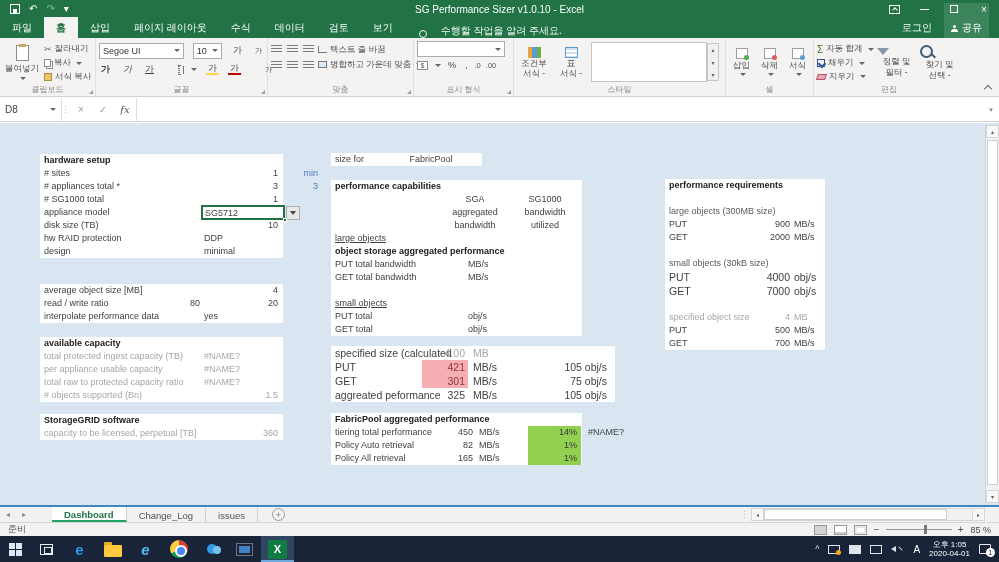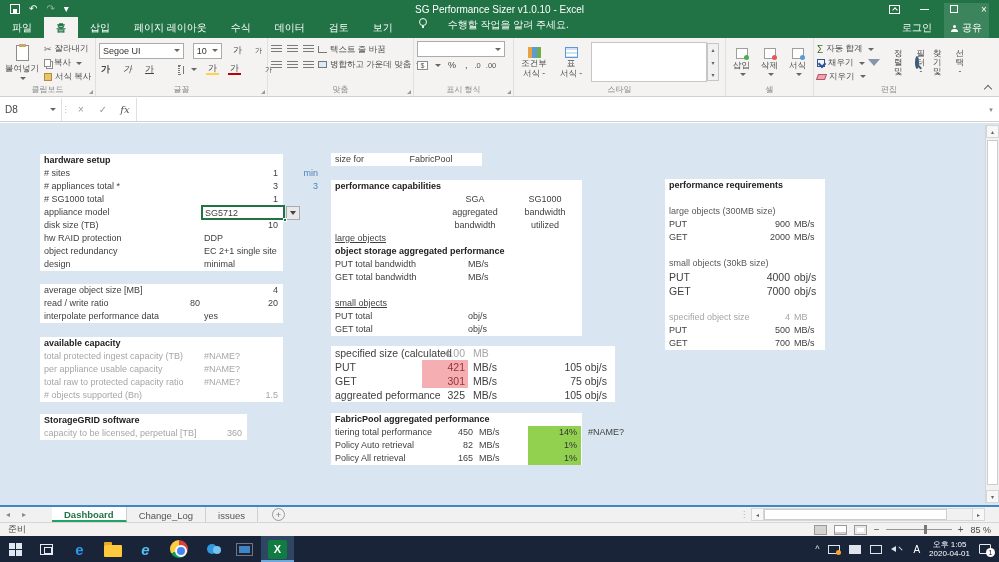--- a/index.html
+++ b/index.html
@@ -15,21 +15,21 @@
 .winbtns{margin-left:auto;display:flex;z-index:2}
 .winbtn{width:30px;height:18px;display:flex;align-items:center;justify-content:center;font-size:10px}
 .rdo-icn{width:11px;height:9px;border:1px solid #fff;display:inline-block;position:relative}
 .rdo-icn::after{content:"";position:absolute;left:3px;top:2px;width:3px;height:3px;border-left:1px solid #fff;border-top:1px solid #fff;transform:rotate(45deg)}
 .min-icn{width:9px;height:1px;background:#fff;display:inline-block}
 .res-icn{width:8px;height:8px;border:1px solid #fff;display:inline-block;position:relative}
 
 .tabrow{position:absolute;left:0;top:18px;right:0;height:20px;background:#217346;display:flex;align-items:stretch;color:#fff;font-size:10px}
 .rtab{padding:4px 12px 3px;cursor:default;align-self:flex-end}
 .rtab.active{background:#f4f3f2;color:#217346;font-weight:bold}
-.tellme{display:flex;align-items:flex-start;gap:21px;margin-left:14px;opacity:.95}
+.tellme{display:flex;align-items:flex-end;gap:14px;margin-left:14px;opacity:.95}
 .bulb-icn{width:8px;height:8px;border:1px solid #fff;border-radius:50%;position:relative}
 .bulb-icn::after{content:"";position:absolute;left:2px;top:7px;width:2px;height:2px;background:#fff}
 .account{margin-left:auto;display:flex;align-items:center;gap:12px;padding-right:10px}
 .share{display:flex;align-items:center;gap:4px;background:rgba(255,255,255,.12);padding:18px 7px}
 .person-icn{width:7px;height:7px;position:relative;display:inline-block}
 .person-icn::before{content:"";position:absolute;left:2px;top:0;width:3px;height:3px;border-radius:50%;background:#fff}
 .person-icn::after{content:"";position:absolute;left:0;bottom:0;width:7px;height:3px;border-radius:3px 3px 0 0;background:#fff}
 
 .ribbon{position:absolute;left:0;top:38px;right:0;height:59px;background:#f4f3f2;border-bottom:1px solid #d2d0ce;display:flex;font-size:8.5px;color:#4a4a4a}
 .group{position:relative;border-right:1px solid #e2e0de;padding:3px 3px 13px;flex:none}
@@ -73,21 +73,21 @@
 .cellbtn{width:26px;display:flex;flex-direction:column;align-items:center;justify-content:center;gap:1px}
 .mini{width:12px;height:11px;border:1px solid #9e9e9e;background:#fff;position:relative}
 .mini.ins::after,.mini.del::after,.mini.fmt::after{content:"";position:absolute;right:-2px;bottom:-2px;width:5px;height:5px;border-radius:50%}
 .mini.ins::after{background:#4caf50}.mini.del::after{background:#e05c5c}.mini.fmt::after{background:#5b9bd5}
 .ecol{display:flex;flex-direction:column;gap:1px;justify-content:flex-start;padding-top:2px}
 .erow{display:flex;align-items:center;gap:3px;height:13px;white-space:nowrap}
 .sigma{font-size:10px;color:#3b6e22}
 .fill-icn{width:8px;height:8px;display:inline-block;border:1px solid #2f5496;position:relative}
 .fill-icn::after{content:"";position:absolute;left:1px;top:1px;width:4px;height:4px;border-left:2px solid #2f5496;border-bottom:2px solid #2f5496;transform:rotate(-45deg)}
 .clear-icn{width:9px;height:6px;background:#e8a7b4;border:1px solid #b56;transform:skewX(-20deg);display:inline-block}
-.bigbtn2{width:40px;display:flex;align-items:center;justify-content:center;gap:14px;text-align:center;line-height:9px}
+.bigbtn2{width:40px;display:flex;flex-direction:column;justify-content:center;gap:2px;text-align:center;line-height:9px}
 .funnel-icn{width:0;height:0;border-left:6px solid transparent;border-right:6px solid transparent;border-top:7px solid #8496a9;position:relative}
 .mag{width:9px;height:9px;border:2px solid #3e5b77;border-radius:50%;position:relative;display:inline-block}
 .mag::after{content:"";position:absolute;width:5px;height:2px;background:#3e5b77;right:-5px;bottom:-1px;transform:rotate(45deg)}
 .mag.big{width:13px;height:13px}
 .chev{position:absolute;right:8px;bottom:4px;width:6px;height:6px;border-left:1px solid #666;border-top:1px solid #666;transform:rotate(45deg)}
 
 .fbar{position:absolute;left:0;top:98px;right:0;height:24px;background:#fff;border-bottom:1px solid #d2d0ce;display:flex;align-items:stretch;font-size:10px;color:#444}
 .namebox{width:62px;border-right:1px solid #e0e0e0;display:flex;align-items:center;justify-content:space-between;padding:0 5px}
 .fdots{width:8px;display:flex;align-items:center;justify-content:center;color:#b5b5b5;font-size:8px;letter-spacing:1px}
 .fbtn{width:22px;display:flex;align-items:center;justify-content:center;color:#9a9a9a}
@@ -478,24 +478,20 @@
         </div>
         <div class="srow">
           <span class="lab">disk size (TB)</span>
           <span class="v-r">10</span>
         </div>
         <div class="srow">
           <span class="lab">hw RAID protection</span>
           <span class="v-l">DDP</span>
         </div>
         <div class="srow">
-          <span class="lab">object redundancy</span>
-          <span class="v-l">EC 2+1 single site</span>
-        </div>
-        <div class="srow">
           <span class="lab">design</span>
           <span class="v-l">minimal</span>
         </div>
       </div>
       <div class="sec k-left" style="left: 40px; top: 161px; width: 243px;">
         <div class="srow">
           <span class="lab">average object size [MB]</span>
           <span class="v-r">4</span>
         </div>
         <div class="srow">
@@ -520,21 +516,21 @@
         </div>
         <div class="srow gray">
           <span class="lab">total raw to protected capacity ratio</span>
           <span class="v-l">#NAME?</span>
         </div>
         <div class="srow gray">
           <span class="lab"># objects supported (Bn)</span>
           <span class="v-r">1.5</span>
         </div>
       </div>
-      <div class="sec k-left" style="left: 40px; top: 291px; width: 207px;">
+      <div class="sec k-left" style="left: 40px; top: 291px; width: 243px;">
         <div class="srow title">StorageGRID software</div>
         <div class="srow gray">
           <span class="lab">capacity to be licensed, perpetual [TB]</span>
           <span class="v-r">360</span>
         </div>
       </div>
       <div class="sec k-szfor" style="left: 331px; top: 30px; width: 151px;">
         <div class="srow">
           <span class="lab">size for</span>
           <span class="szv">FabricPool</span>

